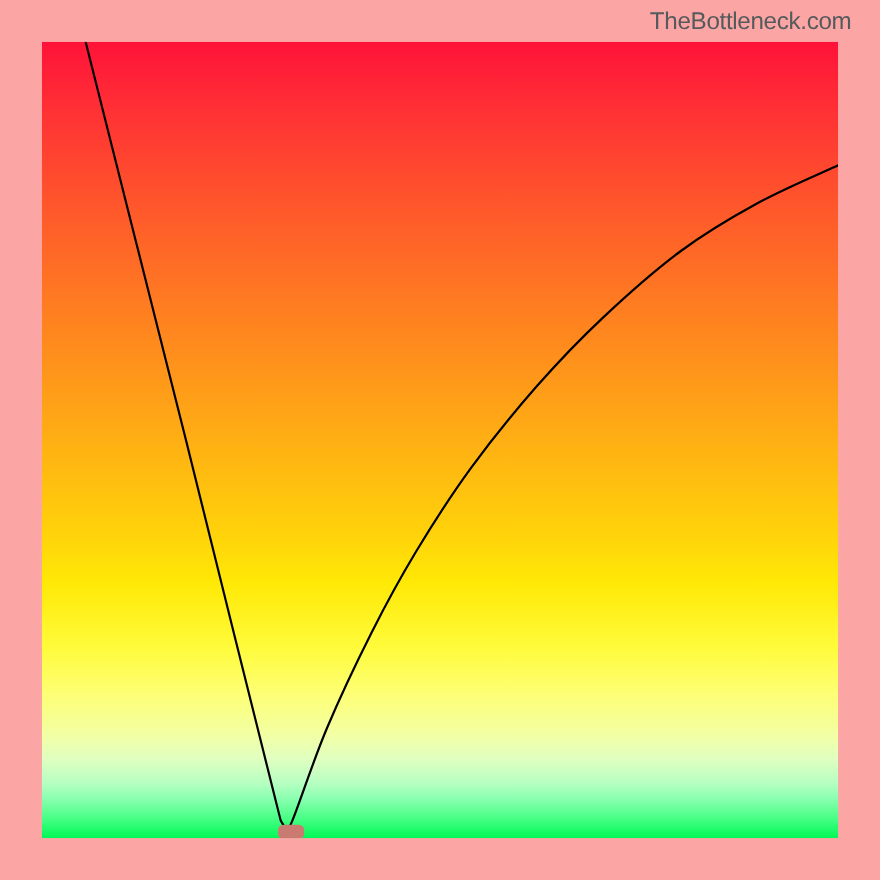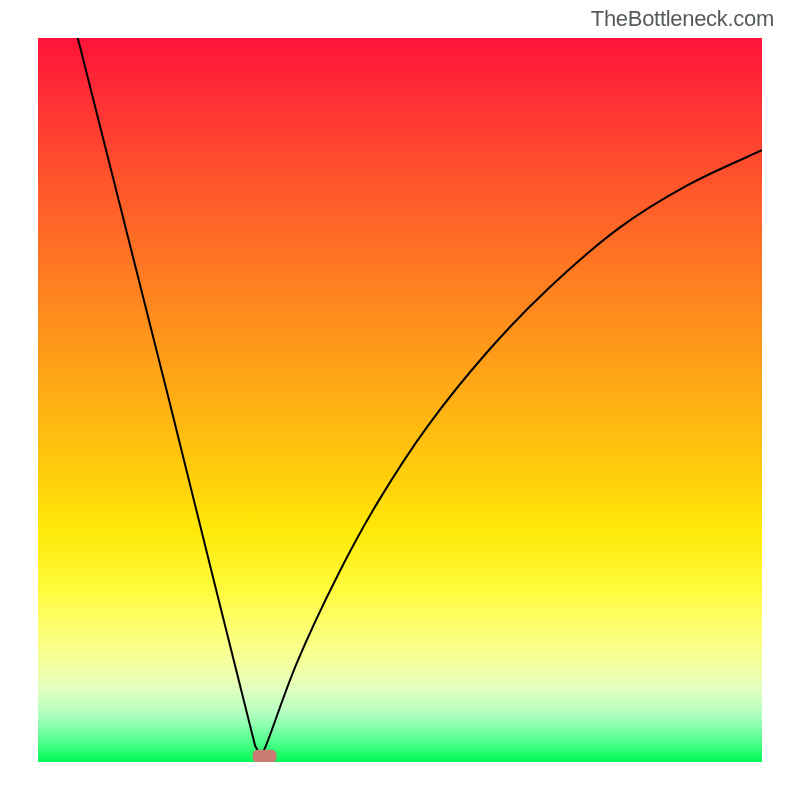--- a/index.html
+++ b/index.html
@@ -10,21 +10,21 @@
     background: #000;
     overflow: hidden;
     font-family: Arial, Helvetica, sans-serif;
   }
   .frame {
     position: absolute;
     left: 0;
     top: 0;
     width: 800px;
     height: 800px;
-    background: #ffffff;
+    background: #fca5a5;
   }
   .plot-area {
     position: absolute;
     left: 38px;
     top: 38px;
     width: 724px;
     height: 724px;
     overflow: hidden;
   }
   .gradient {

